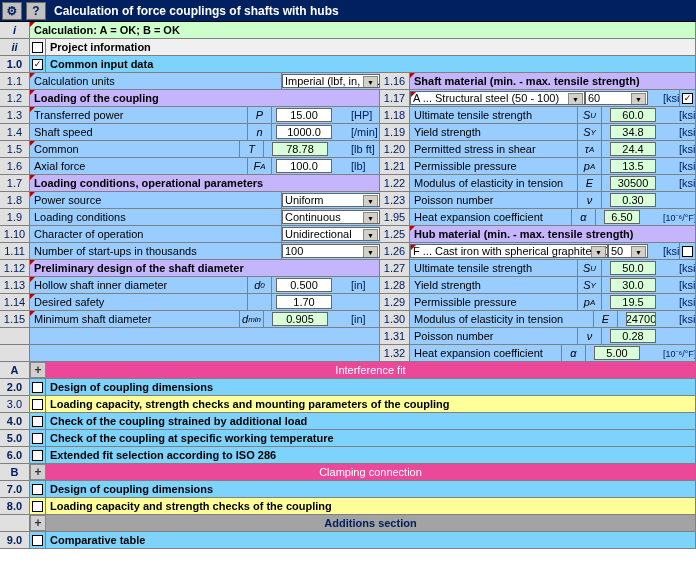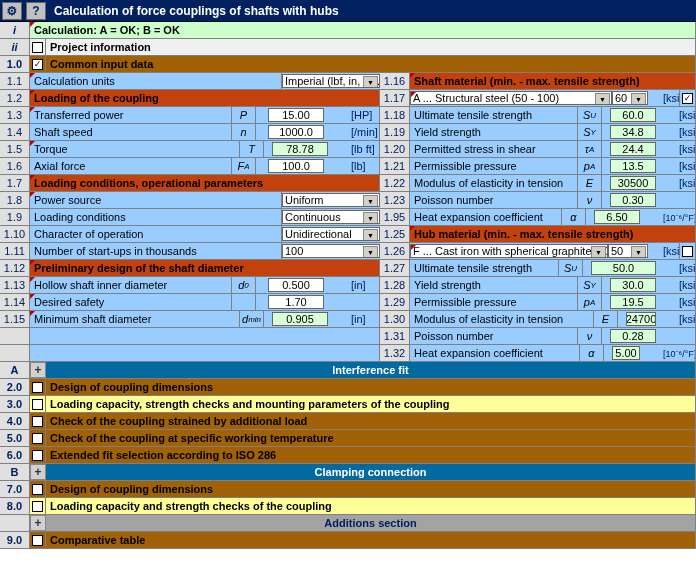--- a/index.html
+++ b/index.html
@@ -8,36 +8,36 @@
 .hdr-ico{width:20px;height:18px;margin:0 2px;background:#c0c0c0;border:1px solid #666;display:flex;align-items:center;justify-content:center;font-weight:bold;color:#002060;font-size:12px}
 .hdr-txt{font-weight:bold;padding-left:6px;font-size:12px}
 .row{display:flex;align-items:stretch;height:17px;border-bottom:1px solid #808080}
 .cell{display:flex;align-items:center;padding:0 2px;border-right:1px solid #808080;overflow:hidden;white-space:nowrap;position:relative}
 .idx{width:30px;background:#e0e0e0;justify-content:center;font-weight:bold;font-style:italic;color:#002060}
 .ck{width:16px;justify-content:center;background:inherit}
 .ckbox{width:11px;height:11px;border:1px solid #000;background:#fff;display:flex;align-items:center;justify-content:center;font-size:9px;line-height:1}
 .lbl{flex:1;padding-left:4px}
 .bold{font-weight:bold}
 .bg-status{background:#ccffcc}
-.bg-grn{background:#a16207}
+.bg-grn{background:#7dd3fc}
 .bg-yel{background:#ffff99}
 .bg-blue{background:#99ccff}
-.bg-lblue{background:#c2410c}
+.bg-lblue{background:#c4b5fd}
 .bg-org{background:#a3a3a3}
 .sym{width:24px;justify-content:center;font-style:italic}
-.val{width:56px;justify-content:center;background:#fff;border:1px solid #666;margin:1px 12px}
+.val{width:56px;justify-content:center;background:#fff;border:1px solid #666;margin:1px 4px}
 .valg{width:56px;justify-content:center;background:#d9ffd9;border:1px solid #666;margin:1px 8px}
 .unit{width:44px;padding-left:15px;color:#002060}
 .dd{background:#fff;border:1px solid #666;margin:1px 0;padding:0 2px;position:relative}
 .dd::after{content:"▼";position:absolute;right:1px;top:1px;width:13px;height:calc(100% - 2px);background:#d4d0c8;border:1px solid #888;display:flex;align-items:center;justify-content:center;font-size:7px;color:#000}
 .left-pane{display:flex;flex-direction:column;width:380px}
 .right-pane{display:flex;flex-direction:column;width:316px}
 .cols{display:flex}
 .rn{width:30px;background:#e0e0e0;justify-content:center;color:#002060}
-.secbar{background:#0369a1;color:#fff;font-weight:bold;justify-content:center;flex:1}
+.secbar{background:#ec4899;color:#fff;font-weight:normal;justify-content:center;flex:1}
 .plus{width:16px;background:#d0d0d0;border:1px solid #888;justify-content:center;font-weight:bold;color:#333;font-size:12px}
 .redcorner::before{content:"";position:absolute;top:0;left:0;border-top:5px solid #c00000;border-right:5px solid transparent}
 sub{font-size:8px}
 </style>
 </head>
 <body>
 
 <div class="hdr">
  <div class="hdr-ico">⚙</div>
  <div class="hdr-ico">?</div>
@@ -84,21 +84,21 @@
  </div>
  <div class="row bg-blue">
   <div class="cell rn">1.4</div>
   <div class="cell lbl">Shaft speed</div>
   <div class="cell sym">n</div>
   <div class="cell val">1000.0</div>
   <div class="cell unit">[/min]</div>
  </div>
  <div class="row bg-blue">
   <div class="cell rn">1.5</div>
-  <div class="cell lbl redcorner">Torque</div>
+  <div class="cell lbl redcorner">Common</div>
   <div class="cell sym">T</div>
   <div class="cell valg">78.78</div>
   <div class="cell unit">[lb ft]</div>
  </div>
  <div class="row bg-blue">
   <div class="cell rn">1.6</div>
   <div class="cell lbl">Axial force</div>
   <div class="cell sym">
           <span>F</span>
           <sub>A</sub>
@@ -172,21 +172,21 @@
 </div>
 
 <div class="right-pane">
  <div class="row bg-lblue">
   <div class="cell rn">1.16</div>
   <div class="cell lbl bold redcorner">Shaft material (min. - max. tensile strength)</div>
  </div>
  <div class="row bg-blue">
   <div class="cell rn">1.17</div>
   <div class="cell dd redcorner" style="flex:1">A ... Structural steel  (50 - 100)</div>
-  <div class="cell dd" style="width:36px">60</div>
+  <div class="cell dd" style="width:63px">60</div>
   <div class="cell unit" style="width:32px">[ksi]</div>
   <div class="cell ck">
           <div class="ckbox">✓</div>
         </div>
  </div>
  <div class="row bg-blue">
   <div class="cell rn">1.18</div>
   <div class="cell lbl">Ultimate tensile strength</div>
   <div class="cell sym">
           <span>S</span>
@@ -236,21 +236,21 @@
   <div class="cell rn">1.23</div>
   <div class="cell lbl">Poisson number</div>
   <div class="cell sym">ν</div>
   <div class="cell valg" style="width:46px">0.30</div>
   <div class="cell unit" style="width:32px"></div>
  </div>
  <div class="row bg-blue">
   <div class="cell rn">1.95</div>
   <div class="cell lbl">Heat expansion coefficient</div>
   <div class="cell sym">α</div>
-  <div class="cell valg" style="width:46px">6.50</div>
+  <div class="cell valg" style="width:36px">6.50</div>
   <div class="cell unit" style="width:48px;font-size:9px">[10⁻⁶/°F]</div>
  </div>
  <div class="row bg-lblue">
   <div class="cell rn">1.25</div>
   <div class="cell lbl bold redcorner">Hub material (min. - max. tensile strength)</div>
  </div>
  <div class="row bg-blue">
   <div class="cell rn">1.26</div>
   <div class="cell dd redcorner" style="flex:1">F ... Cast iron with spherical graphite  (50 - </div>
   <div class="cell dd" style="width:40px">50</div>
@@ -259,21 +259,21 @@
           <div class="ckbox"></div>
         </div>
  </div>
  <div class="row bg-blue">
   <div class="cell rn">1.27</div>
   <div class="cell lbl">Ultimate tensile strength</div>
   <div class="cell sym">
           <span>S</span>
           <sub>U</sub>
         </div>
-  <div class="cell valg" style="width:65px">50.0</div>
+  <div class="cell valg" style="width:46px">50.0</div>
   <div class="cell unit" style="width:32px">[ksi]</div>
  </div>
  <div class="row bg-blue">
   <div class="cell rn">1.28</div>
   <div class="cell lbl">Yield strength</div>
   <div class="cell sym">
           <span>S</span>
           <sub>Y</sub>
         </div>
   <div class="cell valg" style="width:46px">30.0</div>
@@ -300,40 +300,40 @@
   <div class="cell rn">1.31</div>
   <div class="cell lbl">Poisson number</div>
   <div class="cell sym">ν</div>
   <div class="cell valg" style="width:46px">0.28</div>
   <div class="cell unit" style="width:32px"></div>
  </div>
  <div class="row bg-blue">
   <div class="cell rn">1.32</div>
   <div class="cell lbl">Heat expansion coefficient</div>
   <div class="cell sym">α</div>
-  <div class="cell valg" style="width:28px">5.00</div>
+  <div class="cell valg" style="width:46px">5.00</div>
   <div class="cell unit" style="width:48px;font-size:9px">[10⁻⁶/°F]</div>
  </div>
 </div>
 </div>
 
 <div class="row">
  <div class="cell idx" style="font-style:normal">A</div>
  <div class="cell plus">+</div>
  <div class="cell secbar">Interference fit</div>
 </div>
 <div class="row bg-grn">
     <div class="cell idx" style="font-style:normal;font-weight:bold">2.0</div>
     <div class="cell ck">
       <div class="ckbox"></div>
     </div>
     <div class="cell lbl bold">Design of coupling dimensions</div>
   </div>
 <div class="row bg-yel">
-    <div class="cell idx" style="font-style:normal;font-weight:bold">3.0</div>
+    <div class="cell idx" style="font-style:normal;font-weight:normal">3.0</div>
     <div class="cell ck">
       <div class="ckbox"></div>
     </div>
     <div class="cell lbl bold">Loading capacity, strength checks and mounting parameters of the coupling</div>
   </div>
 <div class="row bg-grn">
     <div class="cell idx" style="font-style:normal;font-weight:bold">4.0</div>
     <div class="cell ck">
       <div class="ckbox"></div>
     </div>

